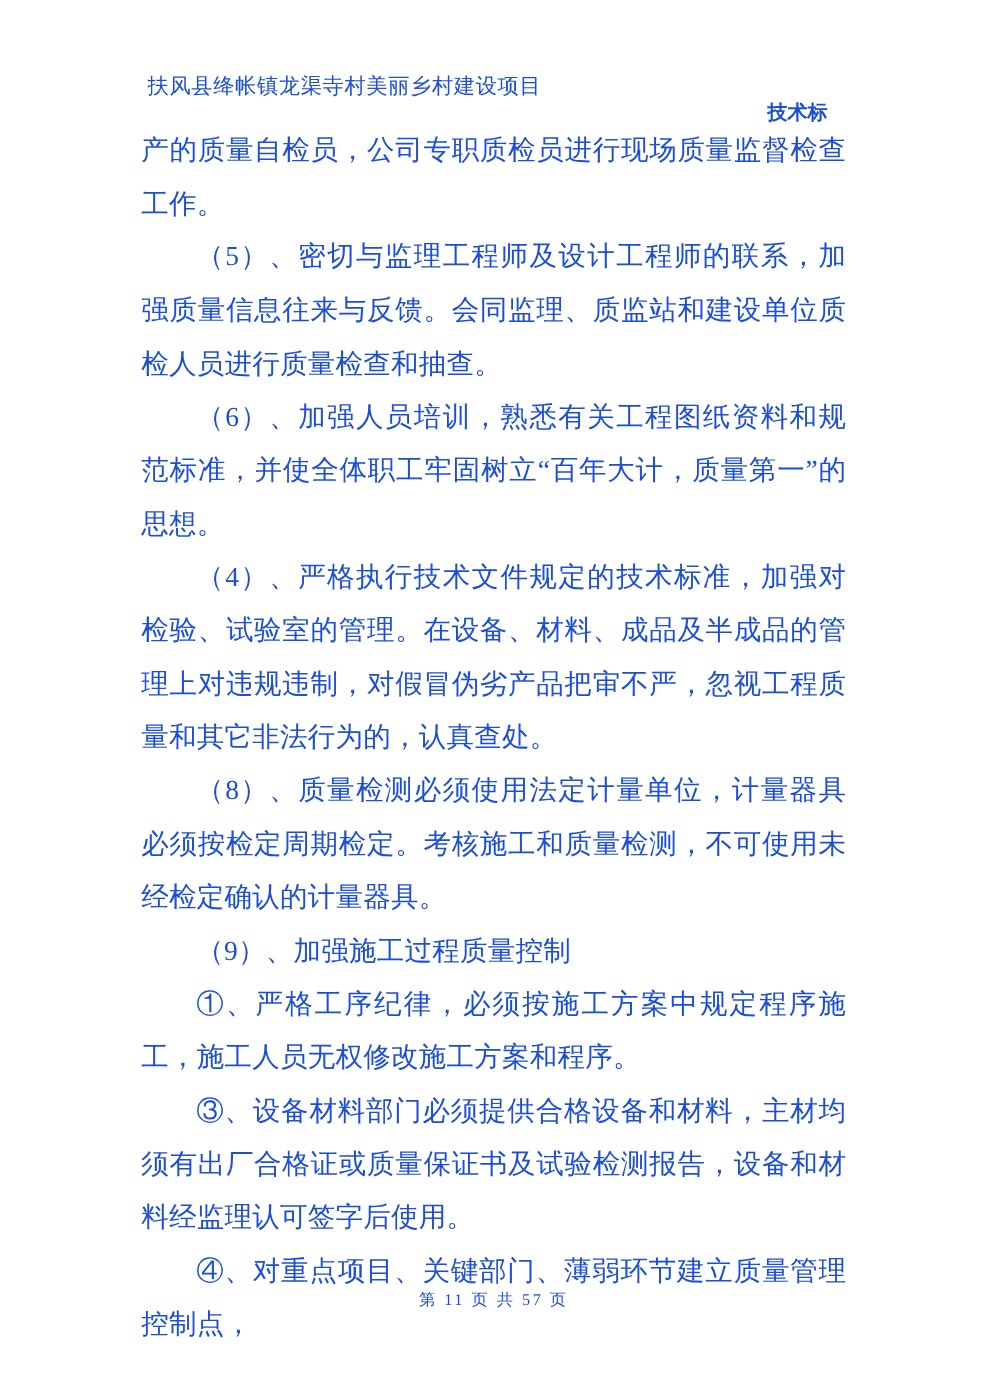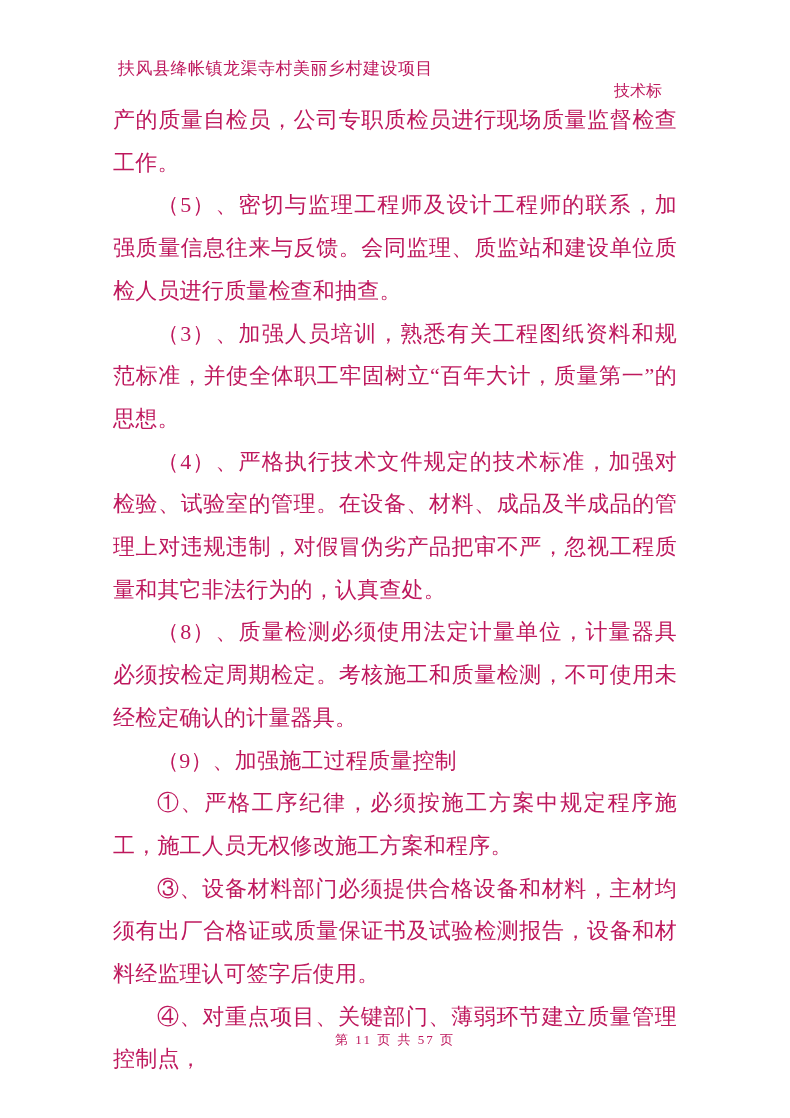--- a/index.html
+++ b/index.html
@@ -7,39 +7,39 @@
     padding: 0;
     background: #ffffff;
   }
   .page {
     position: relative;
     width: 790px;
     height: 1118px;
     background: #ffffff;
     overflow: hidden;
     font-family: "Liberation Serif", "DejaVu Serif", serif;
-    color: #be185d;
+    color: #1d4ed8;
   }
   .header {
     position: absolute;
     top: 58px;
     left: 118px;
     right: 120px;
   }
   .header-title {
     font-size: 17px;
     line-height: 22px;
     letter-spacing: 0.5px;
     text-align: left;
     white-space: nowrap;
   }
   .header-doctype {
     font-size: 16px;
     line-height: 20px;
-    font-weight: normal;
+    font-weight: bold;
     text-align: right;
     margin-top: 1px;
     margin-right: 8px;
     font-family: "Liberation Sans", "DejaVu Sans", sans-serif;
   }
   .doc-body {
     position: absolute;
     top: 99px;
     left: 113px;
     width: 564px;
@@ -72,21 +72,21 @@
 <div class="page">
 
   <div class="header">
     <div class="header-title">扶风县绛帐镇龙渠寺村美丽乡村建设项目</div>
     <div class="header-doctype">技术标</div>
   </div>
 
   <div class="doc-body">
     <p class="para no-indent">产的质量自检员，公司专职质检员进行现场质量监督检查工作。</p>
     <p class="para">（5）、密切与监理工程师及设计工程师的联系，加强质量信息往来与反馈。会同监理、质监站和建设单位质检人员进行质量检查和抽查。</p>
-    <p class="para">（3）、加强人员培训，熟悉有关工程图纸资料和规范标准，并使全体职工牢固树立“百年大计，质量第一”的思想。</p>
+    <p class="para">（6）、加强人员培训，熟悉有关工程图纸资料和规范标准，并使全体职工牢固树立“百年大计，质量第一”的思想。</p>
     <p class="para">（4）、严格执行技术文件规定的技术标准，加强对检验、试验室的管理。在设备、材料、成品及半成品的管理上对违规违制，对假冒伪劣产品把审不严，忽视工程质量和其它非法行为的，认真查处。</p>
     <p class="para">（8）、质量检测必须使用法定计量单位，计量器具必须按检定周期检定。考核施工和质量检测，不可使用未经检定确认的计量器具。</p>
     <p class="para">（9）、加强施工过程质量控制</p>
     <p class="para">①、严格工序纪律，必须按施工方案中规定程序施工，施工人员无权修改施工方案和程序。</p>
     <p class="para">③、设备材料部门必须提供合格设备和材料，主材均须有出厂合格证或质量保证书及试验检测报告，设备和材料经监理认可签字后使用。</p>
     <p class="para">④、对重点项目、关键部门、薄弱环节建立质量管理控制点，</p>
   </div>
 
   <div class="footer">
     <span>第 11 页 共 57 页</span>

